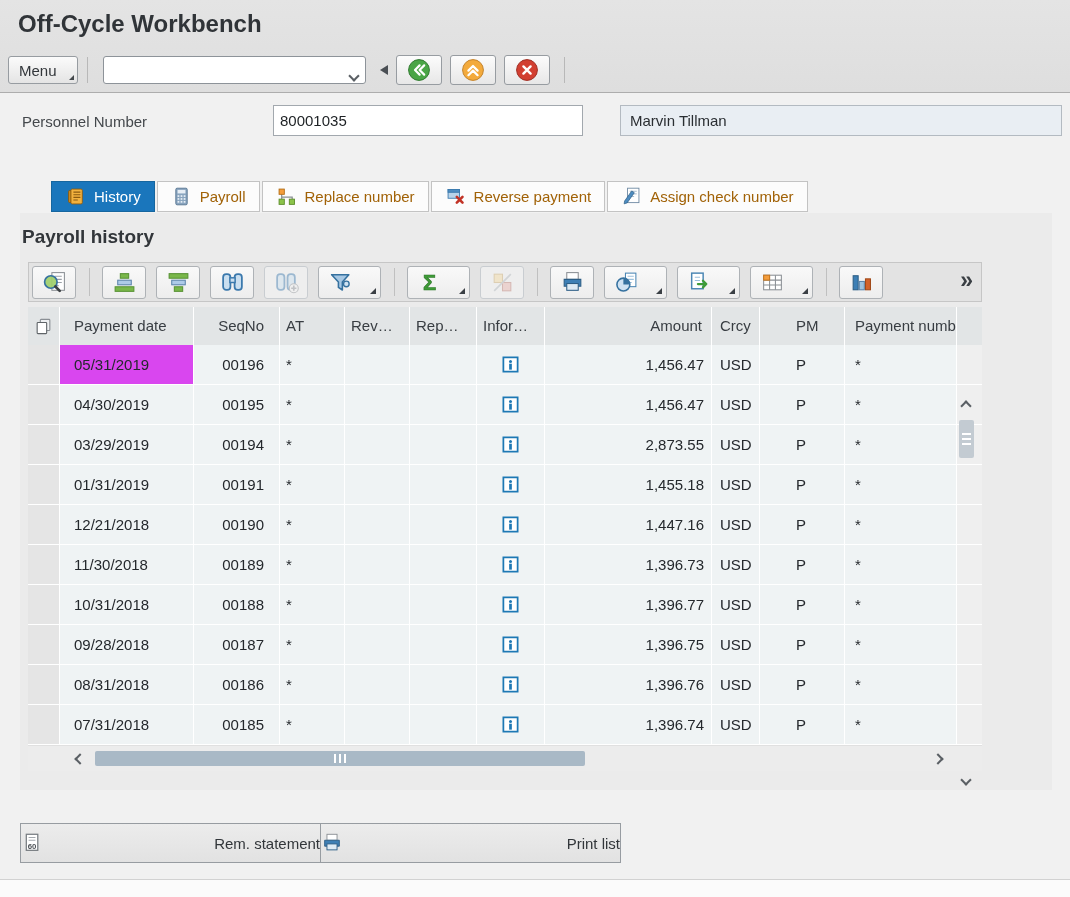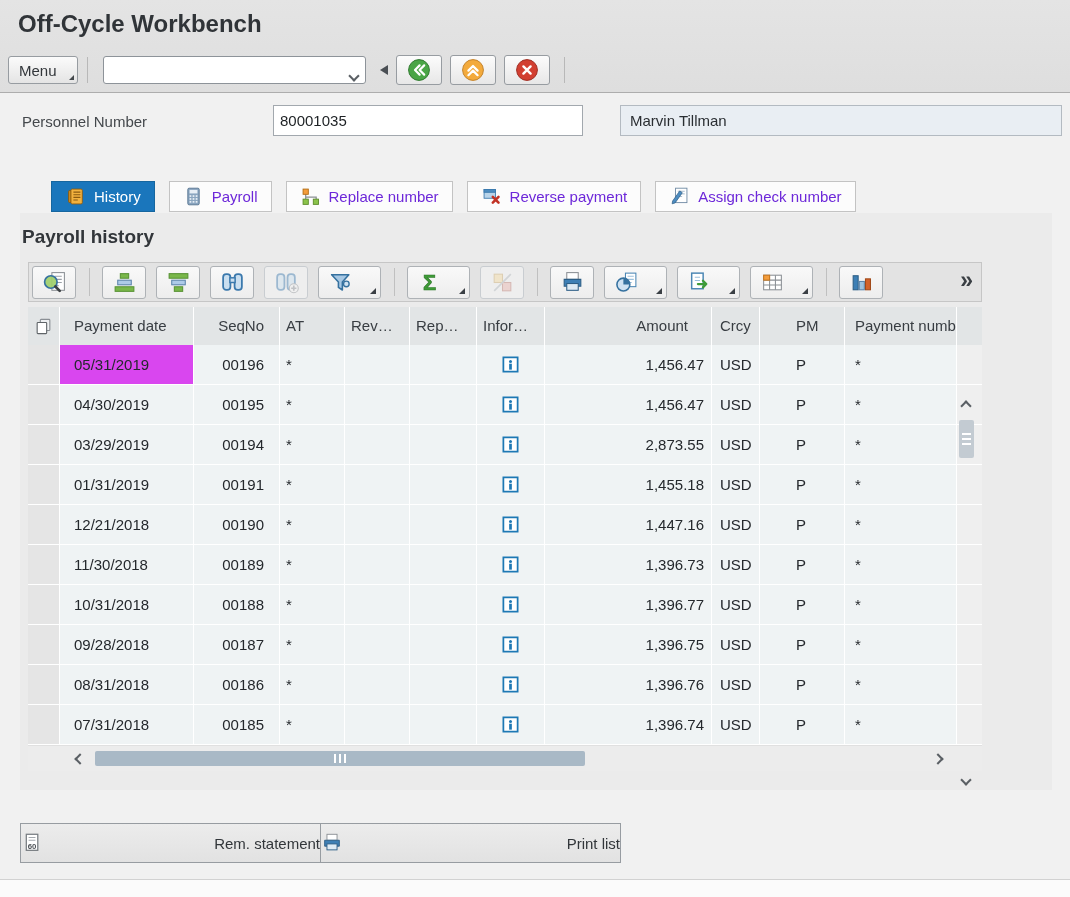--- a/index.html
+++ b/index.html
@@ -36,23 +36,23 @@
   .circle-btn svg { width:24px; height:24px; }
 
   
   .form-label { position:absolute; left:22px; top:113px; font-size:15px; color:#44484c; }
   .pn-input { position:absolute; left:273px; top:105px; width:310px; height:31px; background:#fff;
               border:1px solid #a2a8ae; font-size:15px; font-family:inherit; padding-left:6px; color:#1d2124; }
   .name-field { position:absolute; left:610px; top:105px; width:442px; height:31px; background:#e9eef3;
               border:1px solid #b3bac1; font-size:15px; line-height:29px; padding-left:9px; color:#2a2e32;margin-left:10px; }
 
   
-  .tabstrip { position:absolute; left:51px; top:181px; display:flex; height:32px;gap:12px; }
+  .tabstrip { position:absolute; left:51px; top:181px; display:flex; height:32px; }
   .tab { display:flex; align-items:center; gap:8px; padding:0 13px; font-size:15px; height:31px;
-         background:#fcfcfc; border:1px solid #c3c3c3; margin-right:2px; color:#6d28d9; cursor:default; }
+         background:#fcfcfc; border:1px solid #c3c3c3; margin-right:2px; color:#a16207; cursor:default; }
   .tab svg { width:21px; height:21px; }
   .tab.active { background:#1a76bc; border-color:#16669f; color:#fff; }
 
   
   .panel { position:absolute; left:20px; top:213px; width:1032px; height:577px; background:#ebebeb; }
   .section-title { position:absolute; left:2px; top:13px; font-size:19px; font-weight:bold; color:#32363a; }
 
   .grid { position:absolute; left:8px; top:49px; width:954px; }
   .grid-toolbar { position:relative; height:40px; background:#e3e3e3; border:1px solid #c6c6c6;
                   display:flex; align-items:center; padding-left:3px; }
@@ -70,21 +70,21 @@
   
   .thead, .trow { display:grid; grid-template-columns:32px 134px 86px 65px 65px 67px 68px 167px 48px 85px 112px 25px; }
   .thead { height:38px; background:#e2e5e6; }
   .thead .h { border-right:1px solid #fff; font-size:15px; color:#383d42; line-height:37px;
               white-space:nowrap; overflow:hidden; }
   .h-sel { display:flex; align-items:center; justify-content:center; }
   .h-sel svg { width:19px; height:19px; }
   .h-date { padding-left:14px; }
   .h-seq { text-align:right; padding-right:15px; }
   .h-at, .h-rev, .h-rep, .h-info { padding-left:6px; }
-  .h-amt { text-align:right; padding-right:23px; }
+  .h-amt { text-align:right; padding-right:9px; }
   .h-crcy { padding-left:8px; }
   .h-pm { padding-left:36px; }
   .h-pnum { padding-left:10px; }
   .h-scrollzone, .c-scrollzone { border-right:none !important; background:transparent !important; }
 
   .tbody { background:#efefef; }
   .trow { height:40px; }
   .c { background:#eff3f4; border-right:1px solid #fff; border-bottom:1px solid #fff;
        font-size:15px; color:#24282c; line-height:39px; white-space:nowrap; overflow:hidden; }
   .c-sel { background:#e5e5e5; }

